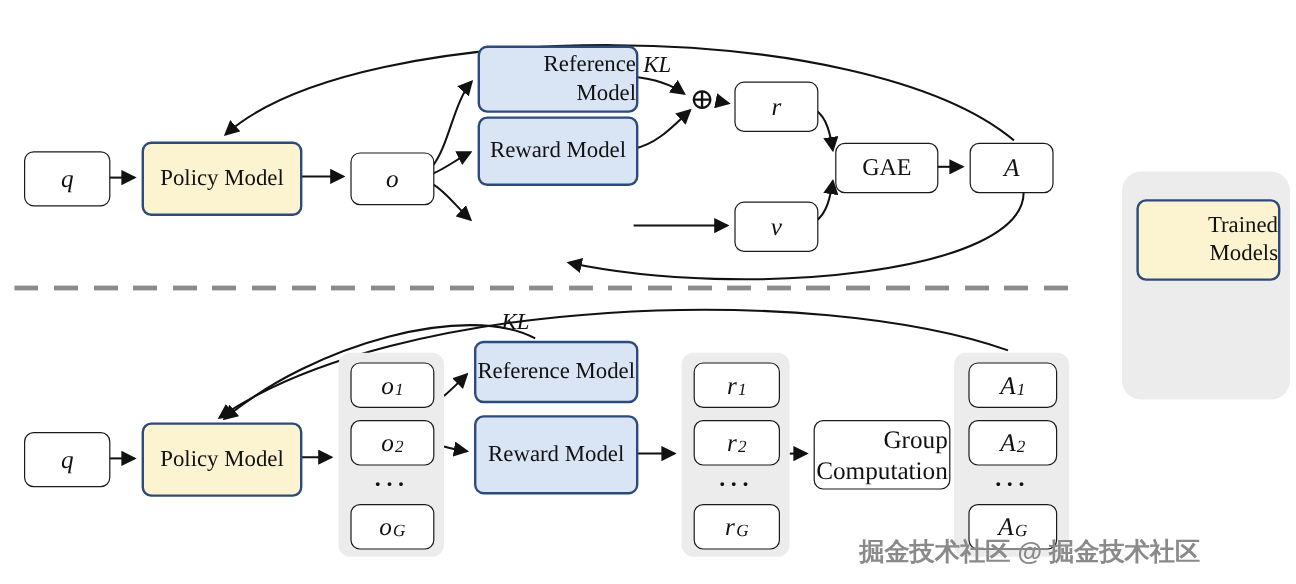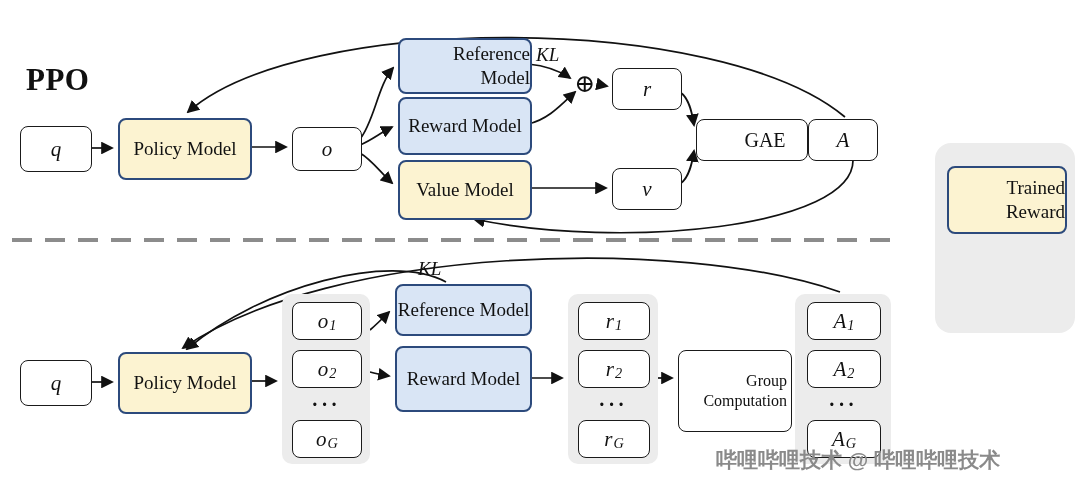--- a/index.html
+++ b/index.html
@@ -73,36 +73,34 @@
       <path d="M370 330 C377 324 383 318 389 312" marker-end="url(#arw)"></path>
       <path d="M370 372 C377 374 383 375 389 376" marker-end="url(#arw)"></path>
       <path d="M528 378 H562" marker-end="url(#arw)"></path>
       <path d="M658 378 H672" marker-end="url(#arw)"></path>
       <path d="M782 378 H789" marker-end="url(#arw)"></path>
       <path d="M840 292 C680 236 330 246 183 348" marker-end="url(#arw)"></path>
       <path d="M446 282 C390 252 262 286 187 349" marker-end="url(#arw)"></path>
     </g>
   </svg>
 
-  <div class="section-title" style="left:26px;top:62px;">PPO</div>
 
   <div class="node box-white var" style="left:20px;top:126px;width:70px;height:44px;">q</div>
   <div class="node box-trained" style="left:118px;top:118px;width:130px;height:58px;">Policy Model</div>
   <div class="node box-white var" style="left:292px;top:127px;width:68px;height:42px;">o</div>
 
   <div class="node box-frozen" style="left:398px;top:38px;width:130px;height:52px;">Reference Model</div>
   <div class="node box-frozen" style="left:398px;top:97px;width:130px;height:54px;">Reward Model</div>
-  <div class="node box-trained" style="left:398px;top:160px;width:130px;height:56px;">Value Model</div>
 
   <div class="kl-label" style="left:536px;top:44px;">KL</div>
   <div class="oplus" style="left:572px;top:70px;width:26px;height:26px;">⊕</div>
 
   <div class="node box-white var" style="left:612px;top:68px;width:68px;height:40px;">r</div>
   <div class="node box-white var" style="left:612px;top:168px;width:68px;height:40px;">v</div>
-  <div class="node box-white" style="left:696px;top:119px;width:84px;height:40px;font-size:20px;padding-left:26px;">GAE</div>
+  <div class="node box-white" style="left:696px;top:119px;width:84px;height:40px;font-size:20px;">GAE</div>
   <div class="node box-white var" style="left:808px;top:119px;width:68px;height:40px;">A</div>
 
   <div class="divider" style="left:12px;top:238px;width:878px;"></div>
 
 
   <div class="node box-white var" style="left:20px;top:360px;width:70px;height:44px;">q</div>
   <div class="node box-trained" style="left:118px;top:352px;width:130px;height:58px;">Policy Model</div>
 
   <div class="group" style="left:282px;top:294px;width:88px;height:170px;"></div>
   <div class="node box-white var" style="left:292px;top:302px;width:68px;height:36px;">
@@ -131,35 +129,35 @@
   <div class="node box-white var" style="left:578px;top:350px;width:70px;height:36px;">
     <span>r</span>
       <span class="vsub">2</span>
   </div>
   <div class="dots-row" style="left:578px;top:392px;width:70px;height:24px;">···</div>
   <div class="node box-white var" style="left:578px;top:420px;width:70px;height:36px;">
     <span>r</span>
       <span class="vsub">G</span>
   </div>
 
-  <div class="node box-white" style="left:678px;top:350px;width:104px;height:56px;font-size:16px;padding:12px 4px;">Group Computation</div>
+  <div class="node box-white" style="left:678px;top:350px;width:104px;height:56px;font-size:21px;padding:0 4px;">Group Computation</div>
 
   <div class="group" style="left:795px;top:294px;width:96px;height:170px;"></div>
   <div class="node box-white var" style="left:807px;top:302px;width:72px;height:36px;">
     <span>A</span>
       <span class="vsub">1</span>
   </div>
   <div class="node box-white var" style="left:807px;top:350px;width:72px;height:36px;">
     <span>A</span>
       <span class="vsub">2</span>
   </div>
   <div class="dots-row" style="left:807px;top:392px;width:72px;height:24px;">···</div>
   <div class="node box-white var" style="left:807px;top:420px;width:72px;height:36px;">
     <span>A</span>
       <span class="vsub">G</span>
   </div>
 
   <div class="legend-box" style="left:935px;top:143px;width:140px;height:190px;"></div>
-  <div class="node box-trained" style="left:947px;top:166px;width:116px;height:64px;">Trained Reward</div>
+  <div class="node box-trained" style="left:947px;top:166px;width:116px;height:64px;">Trained Models</div>
 
-  <div class="watermark" style="left:716px;top:446px;">哔哩哔哩技术 @ 哔哩哔哩技术</div>
+  <div class="watermark" style="left:716px;top:446px;">掘金技术社区 @ 掘金技术社区</div>
 
 </div>
 
 </body></html>

